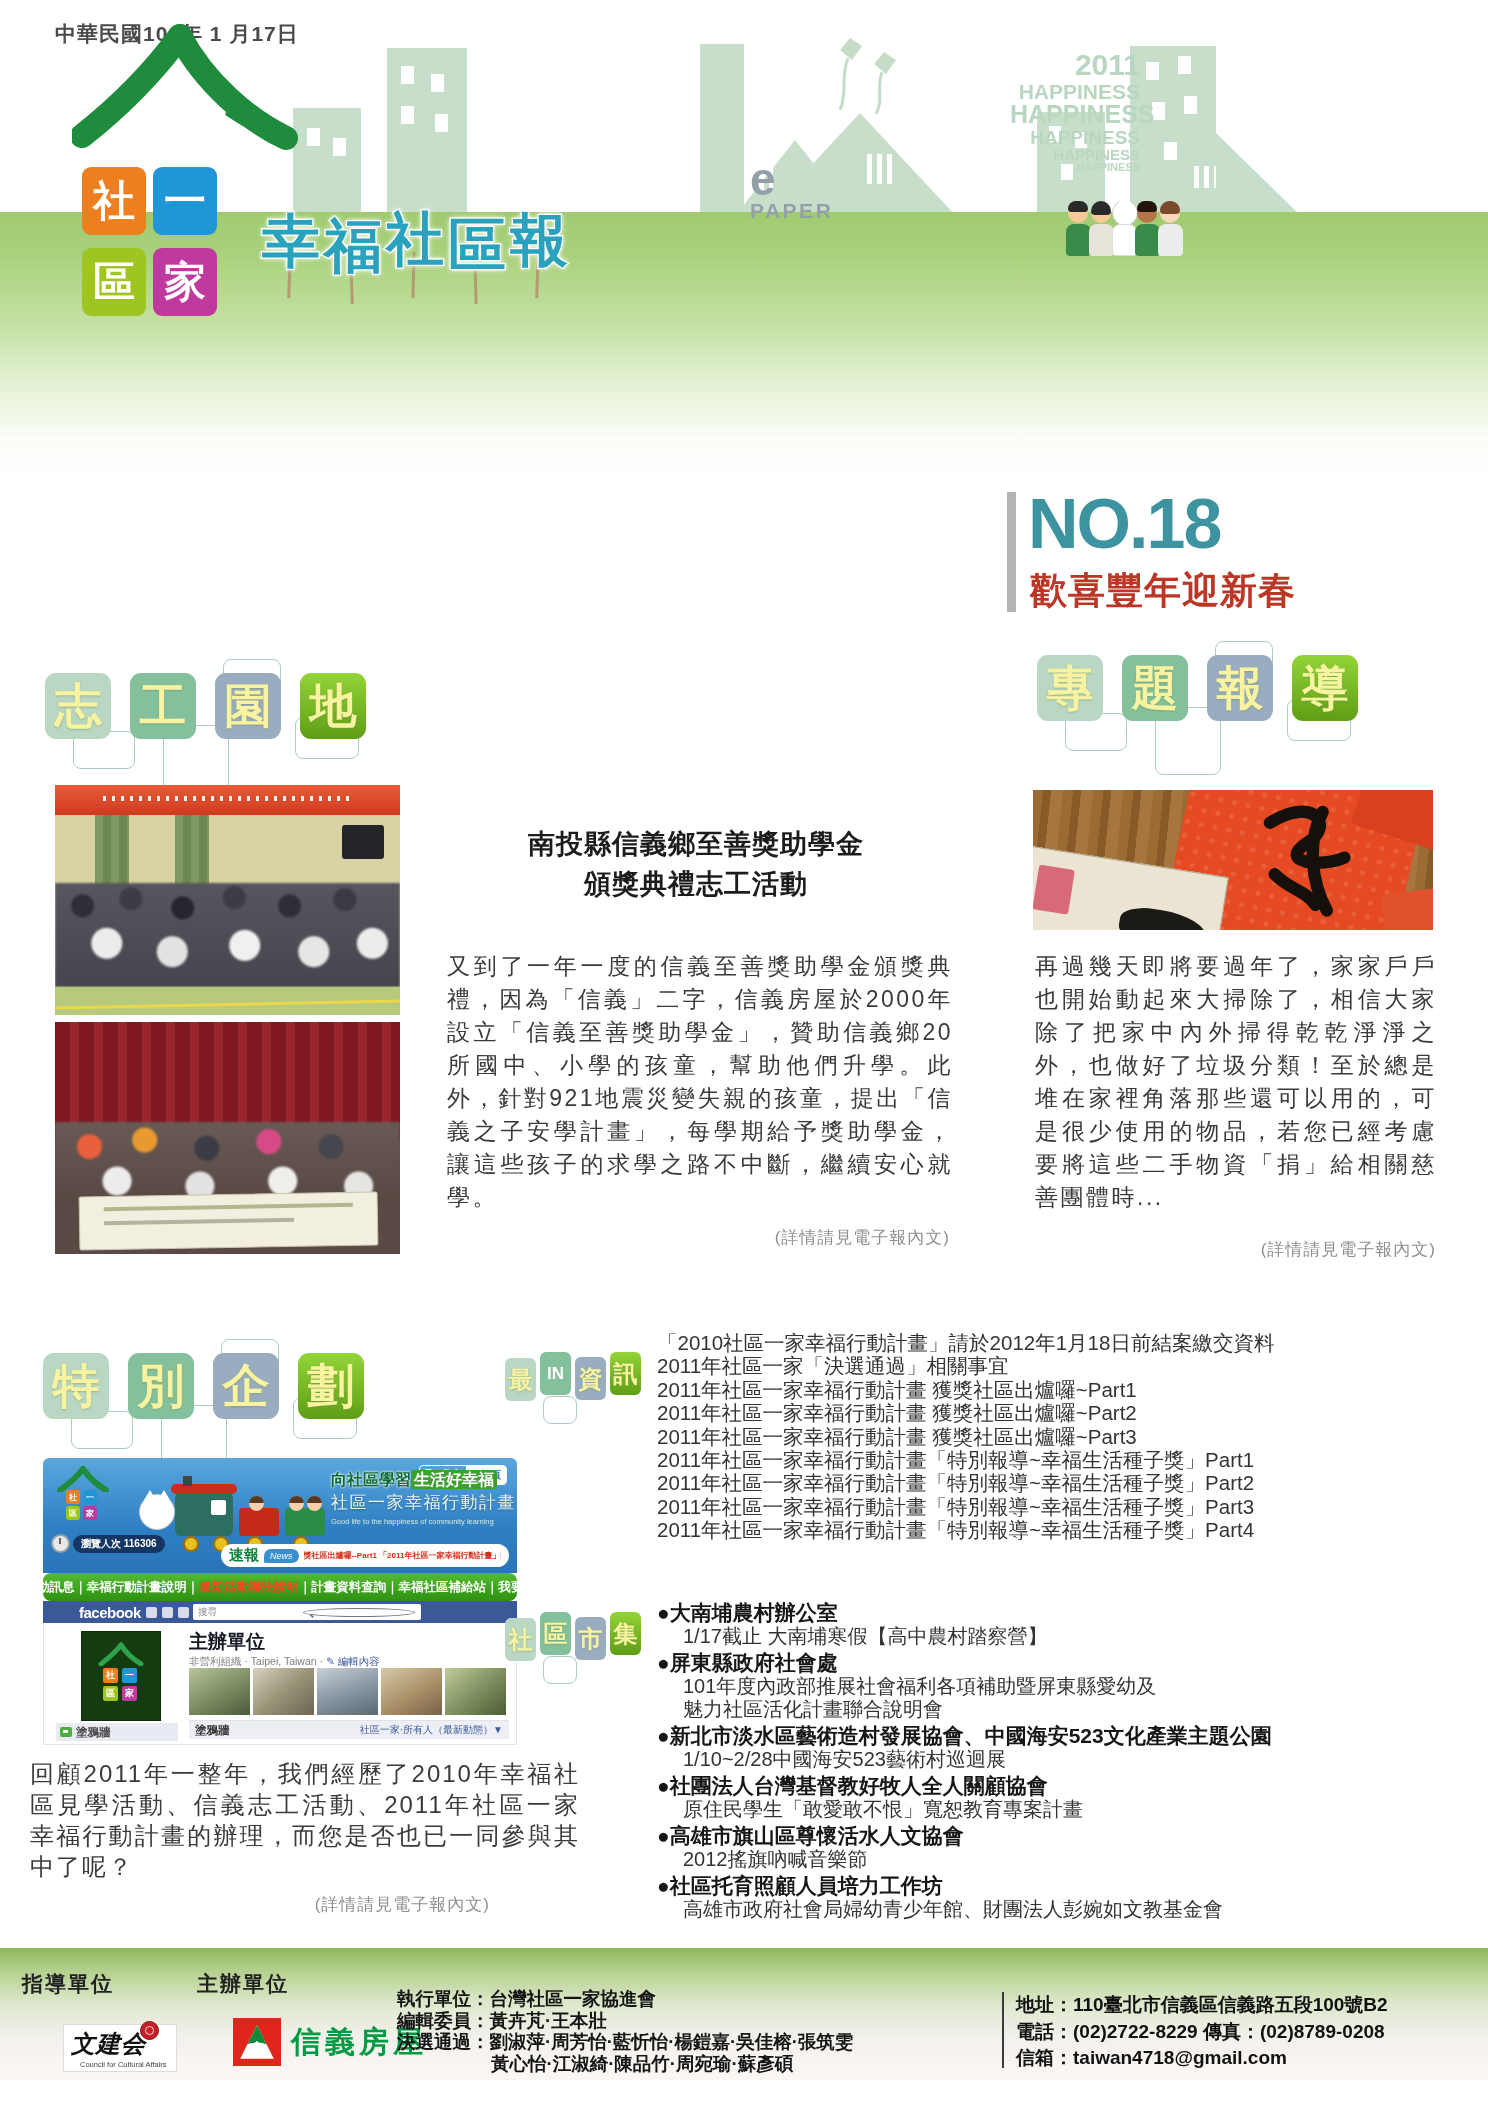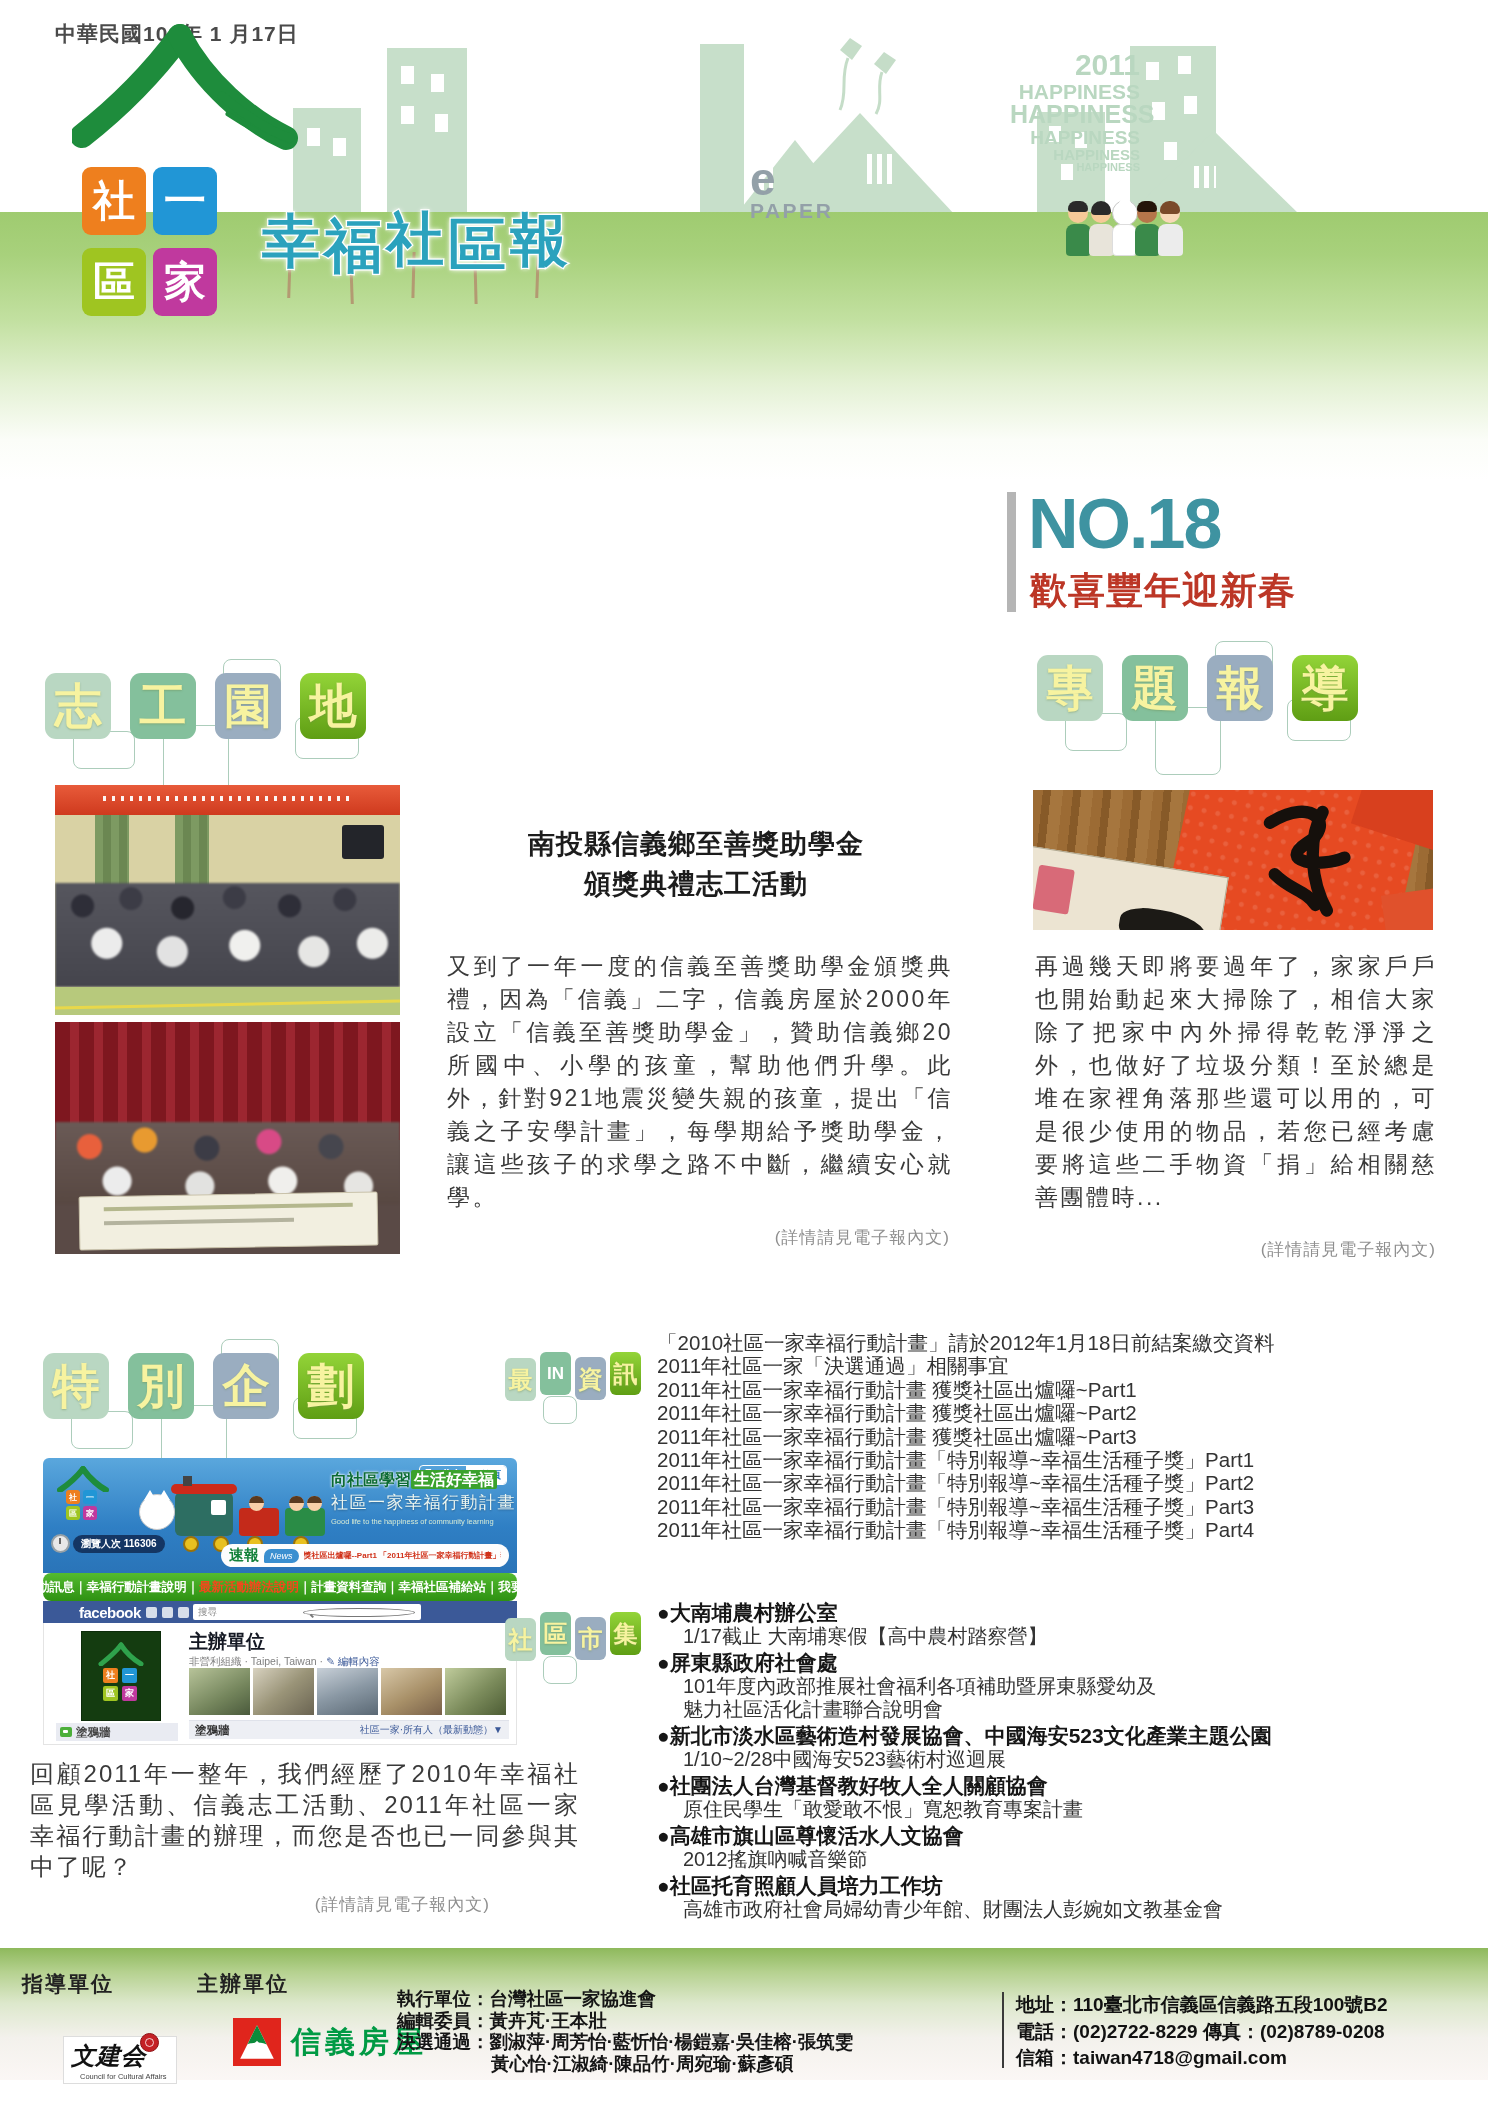--- a/index.html
+++ b/index.html
@@ -192,21 +192,21 @@
   .t5{background:linear-gradient(140deg,#c0cc9c,#7c8c5c 55%,#4c5c34)}
   .fbwallbar{position:absolute;left:145px;top:97px;width:320px;height:19px;background:#edeff4;border-top:1px solid #dfe2ea;
        display:flex;align-items:center;justify-content:space-between;padding:0 6px;box-sizing:border-box}
   .fbwallbar .l{font-size:11.5px;font-weight:bold;color:#333}
   .fbwallbar .r{font-size:10px;color:#3b5998;white-space:nowrap}
 
   
   .footer{position:absolute;left:0;top:1948px;width:1488px;height:132px;
       background:linear-gradient(180deg,#8eb95c 0%,#b5d18f 18%,#dde8cc 42%,#f3f1ec 68%,#fbf7f5 100%)}
   .flabel{position:absolute;font-size:21px;font-weight:bold;color:#222;letter-spacing:2px}
-  .cca{position:absolute;left:63px;top:88px;width:112px;height:46px;background:#fff;border:1px solid #ddd}
+  .cca{position:absolute;left:63px;top:76px;width:112px;height:46px;background:#fff;border:1px solid #ddd}
   .cca .nm{position:absolute;left:7px;top:3px;font-family:"DejaVu Serif","Liberation Serif",serif;font-style:italic;
        font-weight:bold;font-size:24px;color:#111;letter-spacing:1px}
   .cca .seal{position:absolute;left:76px;top:-4px;width:17px;height:17px;border-radius:50%;background:#c42126;border:1px solid #8e1014}
   .cca .seal i{position:absolute;left:4px;top:4px;width:7px;height:7px;border:1px solid rgba(255,255,255,.8);border-radius:50%}
   .cca .sub{position:absolute;left:16px;bottom:2px;font-size:7.5px;color:#444;white-space:nowrap}
   .sinyi{position:absolute;left:233px;top:70px;display:flex;align-items:center}
   .sinyi .sq{width:48px;height:48px;background:#e0251c;margin-right:10px;position:relative}
   .sinyi .nm{font-size:30px;font-weight:bold;color:#009a44;letter-spacing:4px}
   .exec{position:absolute;left:397px;top:40px;font-size:18.5px;font-weight:bold;color:#151515;line-height:21.5px;white-space:nowrap}
   .exec .indent{padding-left:94px}

